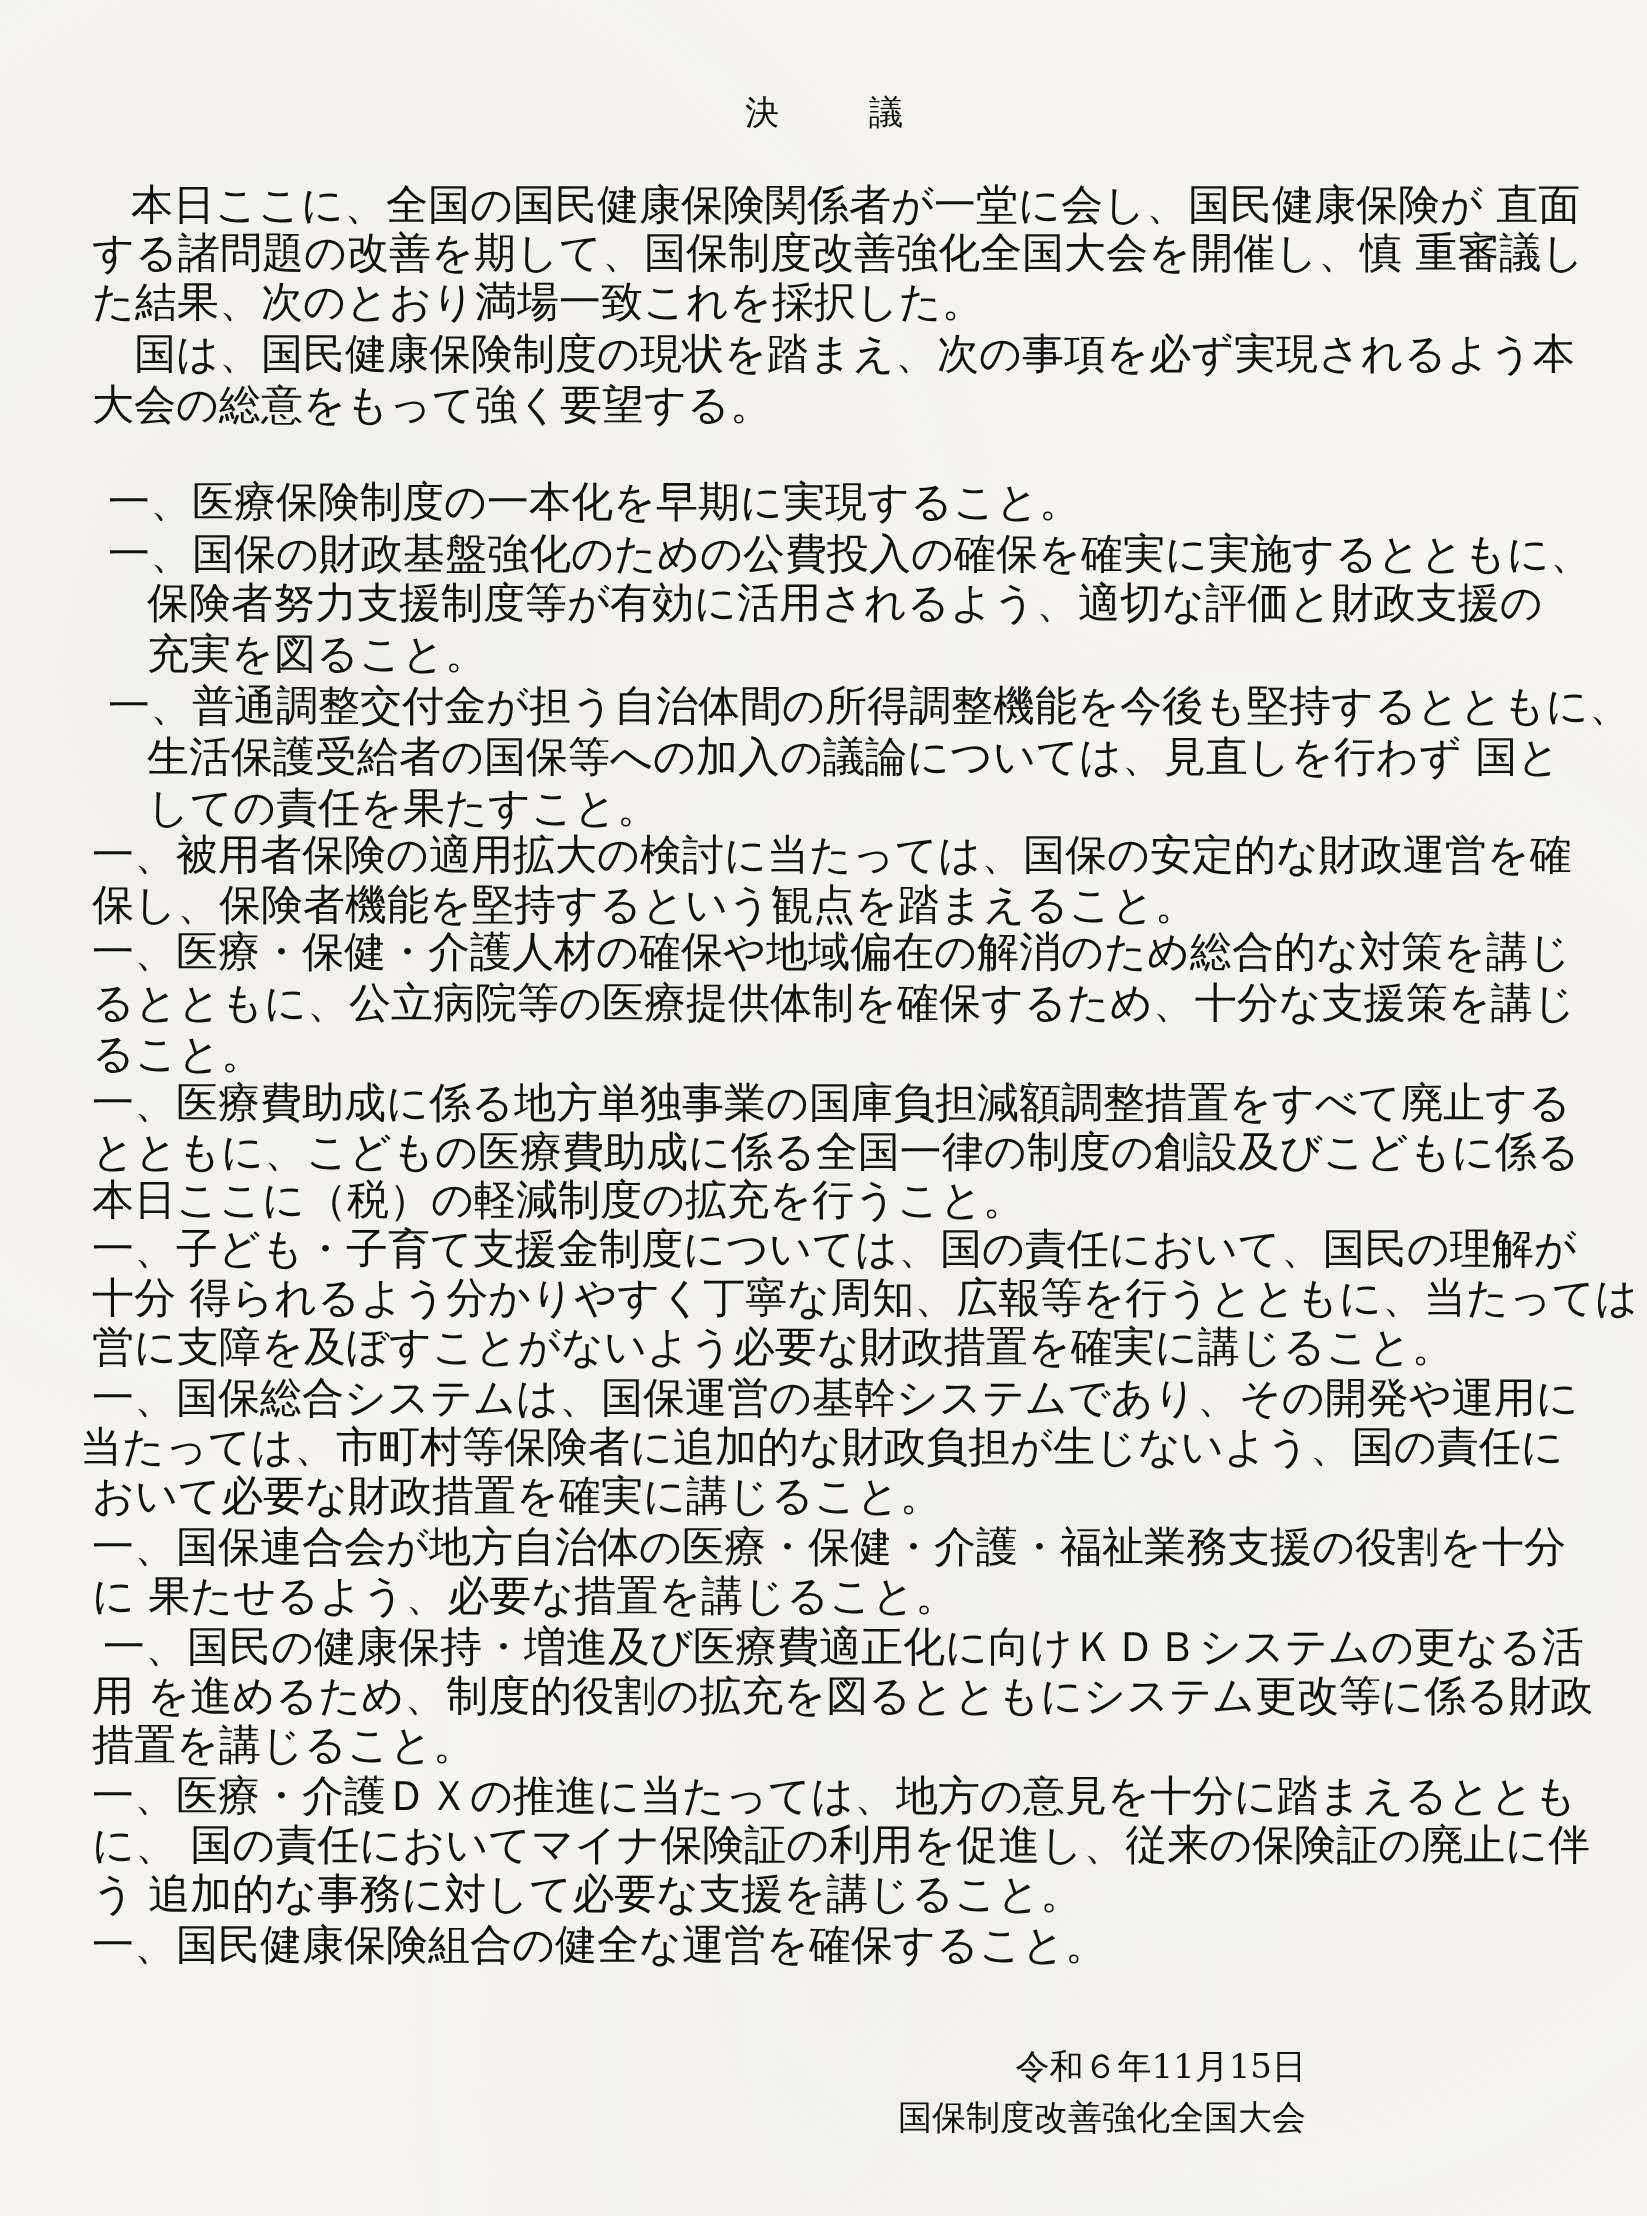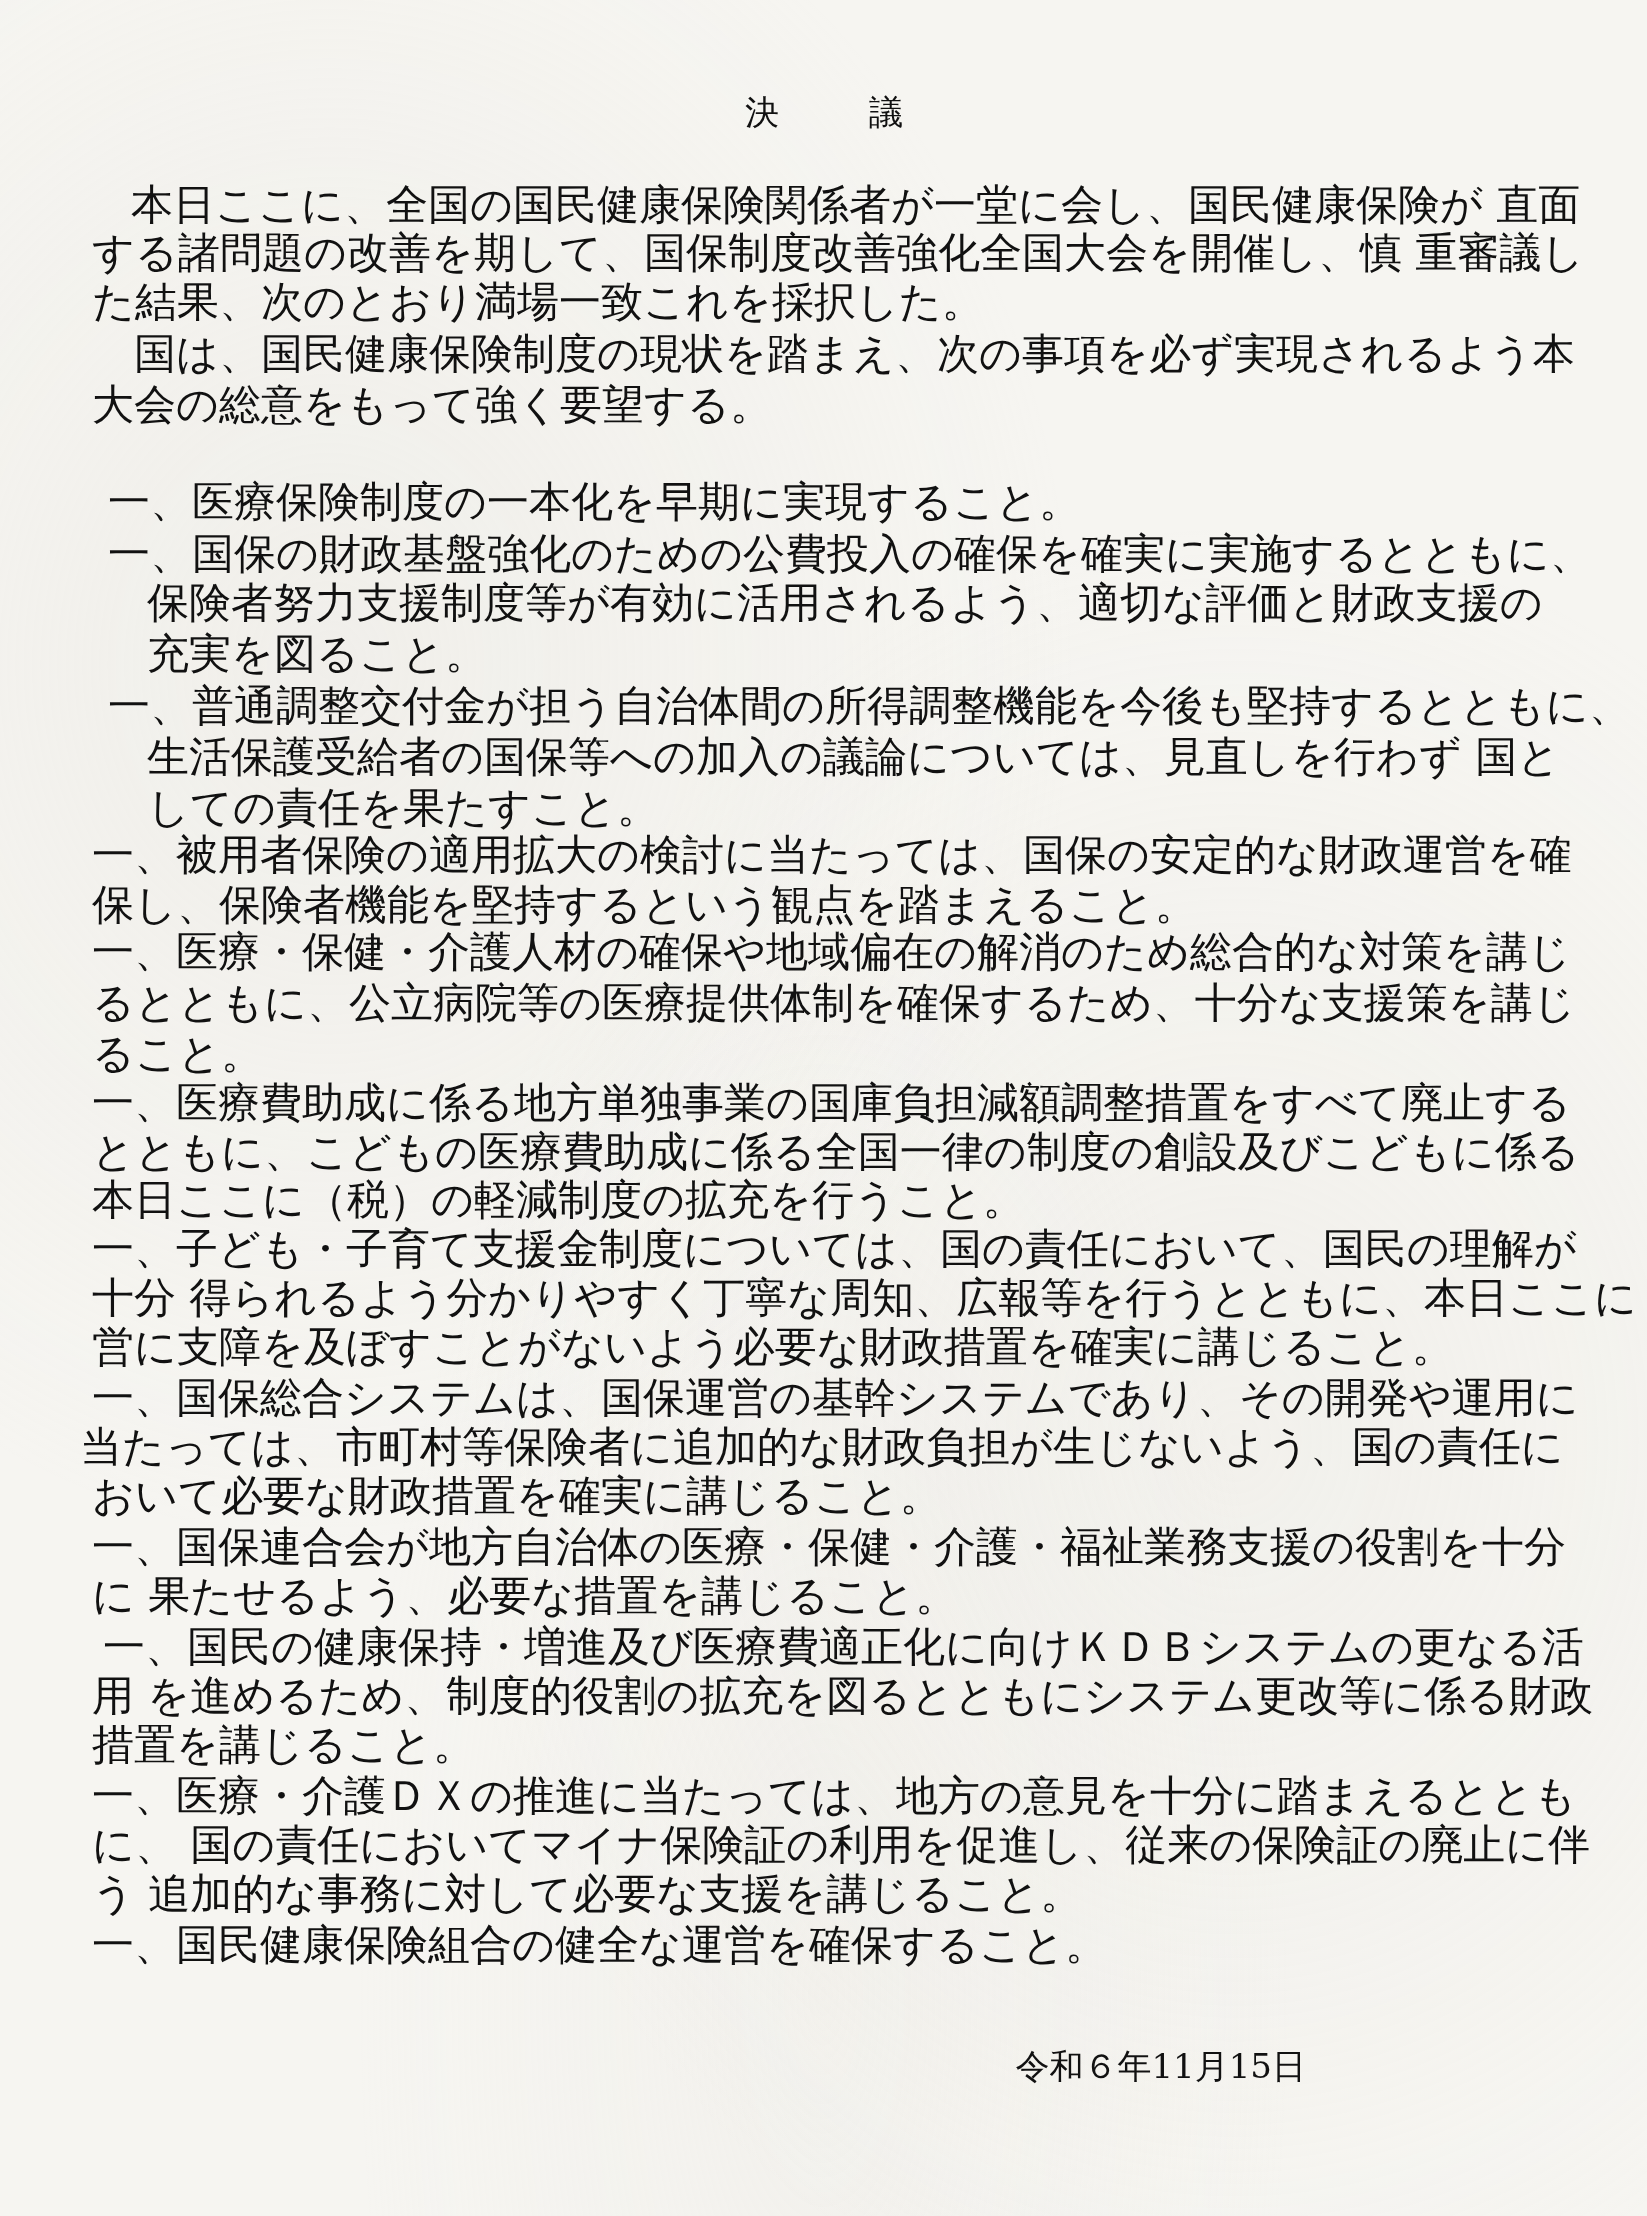--- a/index.html
+++ b/index.html
@@ -89,21 +89,21 @@
         <div class="line" style="left: 92px; top: 980px;">るとともに、公立病院等の医療提供体制を確保するため、十分な支援策を講じ</div>
         <div class="line" style="left: 92px; top: 1031px;">ること。</div>
       </div>
       <div>
         <div class="line" style="left: 92px; top: 1080px;">一、医療費助成に係る地方単独事業の国庫負担減額調整措置をすべて廃止する</div>
         <div class="line" style="left: 92px; top: 1129px;">とともに、こどもの医療費助成に係る全国一律の制度の創設及びこどもに係る</div>
         <div class="line" style="left: 92px; top: 1177px;">本日ここに（税）の軽減制度の拡充を行うこと。</div>
       </div>
       <div>
         <div class="line" style="left: 92px; top: 1226px;">一、子ども・子育て支援金制度については、国の責任において、国民の理解が</div>
-        <div class="line" style="left: 92px; top: 1275px;">十分 得られるよう分かりやすく丁寧な周知、広報等を行うとともに、本日ここに</div>
+        <div class="line" style="left: 92px; top: 1275px;">十分 得られるよう分かりやすく丁寧な周知、広報等を行うとともに、当たっては</div>
         <div class="line" style="left: 92px; top: 1324px;">営に支障を及ぼすことがないよう必要な財政措置を確実に講じること。</div>
       </div>
       <div>
         <div class="line" style="left: 92px; top: 1375px;">一、国保総合システムは、国保運営の基幹システムであり、その開発や運用に</div>
         <div class="line" style="left: 80px; top: 1424px;">当たっては、市町村等保険者に追加的な財政負担が生じないよう、国の責任に</div>
         <div class="line" style="left: 92px; top: 1473px;">おいて必要な財政措置を確実に講じること。</div>
       </div>
       <div>
         <div class="line" style="left: 92px; top: 1524px;">一、国保連合会が地方自治体の医療・保健・介護・福祉業務支援の役割を十分</div>
         <div class="line" style="left: 92px; top: 1573px;">に 果たせるよう、必要な措置を講じること。</div>
@@ -117,14 +117,15 @@
         <div class="line" style="left: 92px; top: 1773px;">一、医療・介護ＤＸの推進に当たっては、地方の意見を十分に踏まえるととも</div>
         <div class="line" style="left: 92px; top: 1822px;">に、 国の責任においてマイナ保険証の利用を促進し、従来の保険証の廃止に伴</div>
         <div class="line" style="left: 92px; top: 1871px;">う 追加的な事務に対して必要な支援を講じること。</div>
       </div>
       <div>
         <div class="line" style="left: 92px; top: 1922px;">一、国民健康保険組合の健全な運営を確保すること。</div>
       </div>
     </div>
 
   <div class="closing" style="top:2043px;">令和６年11月15日</div>
+  <div class="closing" style="top:2094px;">国保制度改善強化全国大会</div>
 </div>
 
 
 </body></html>

